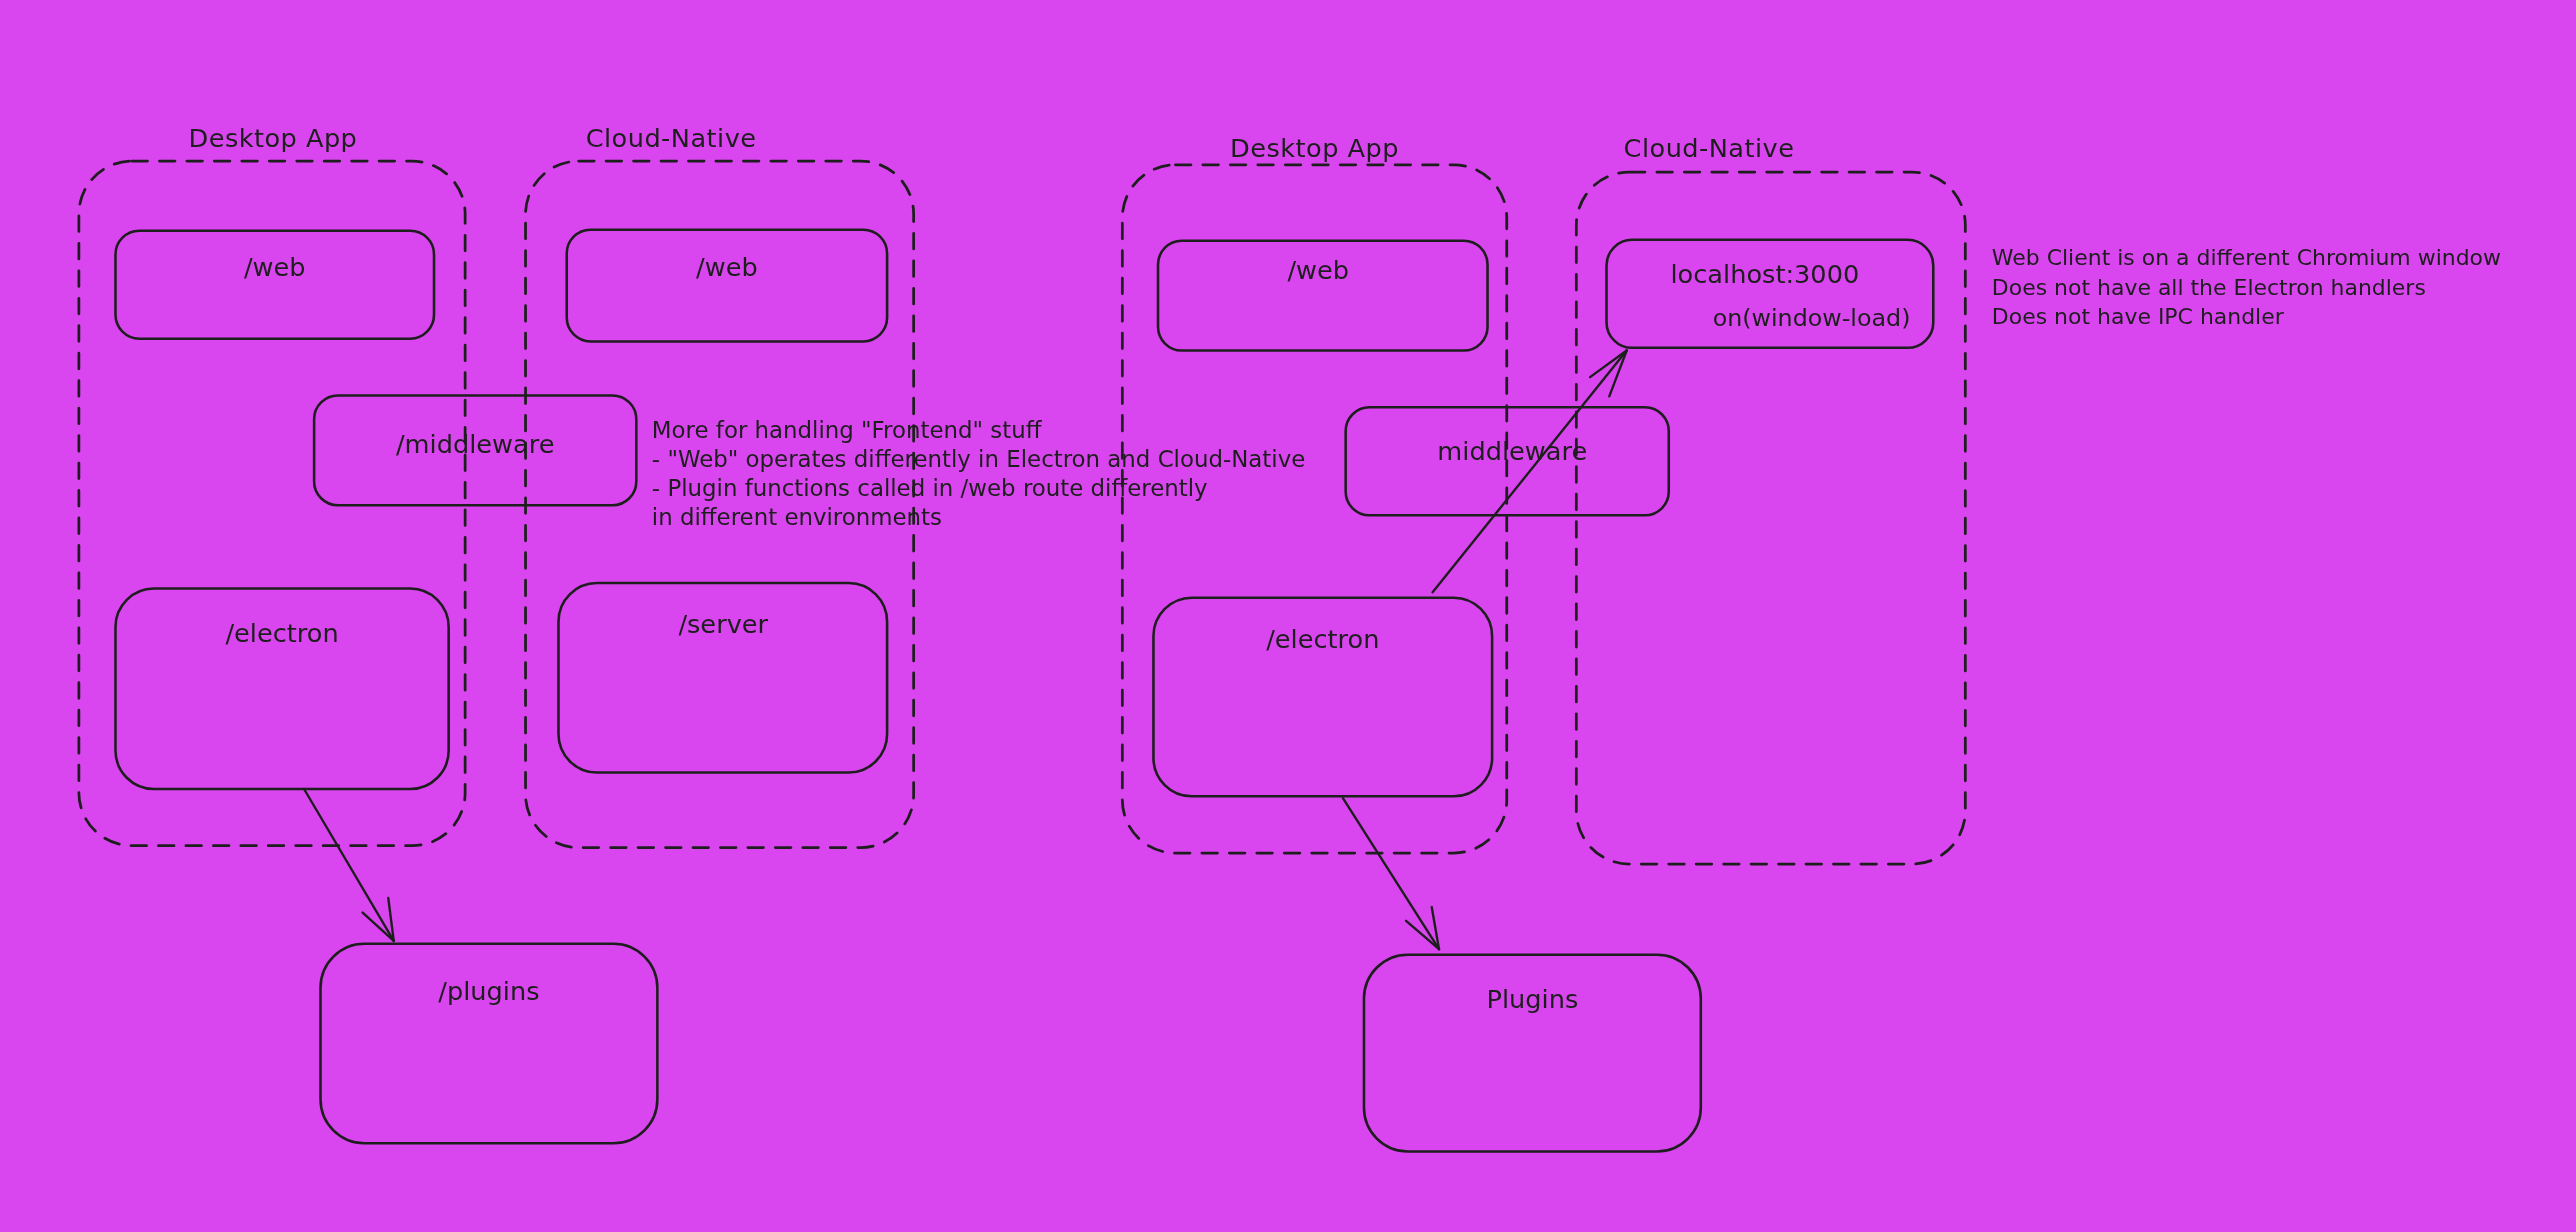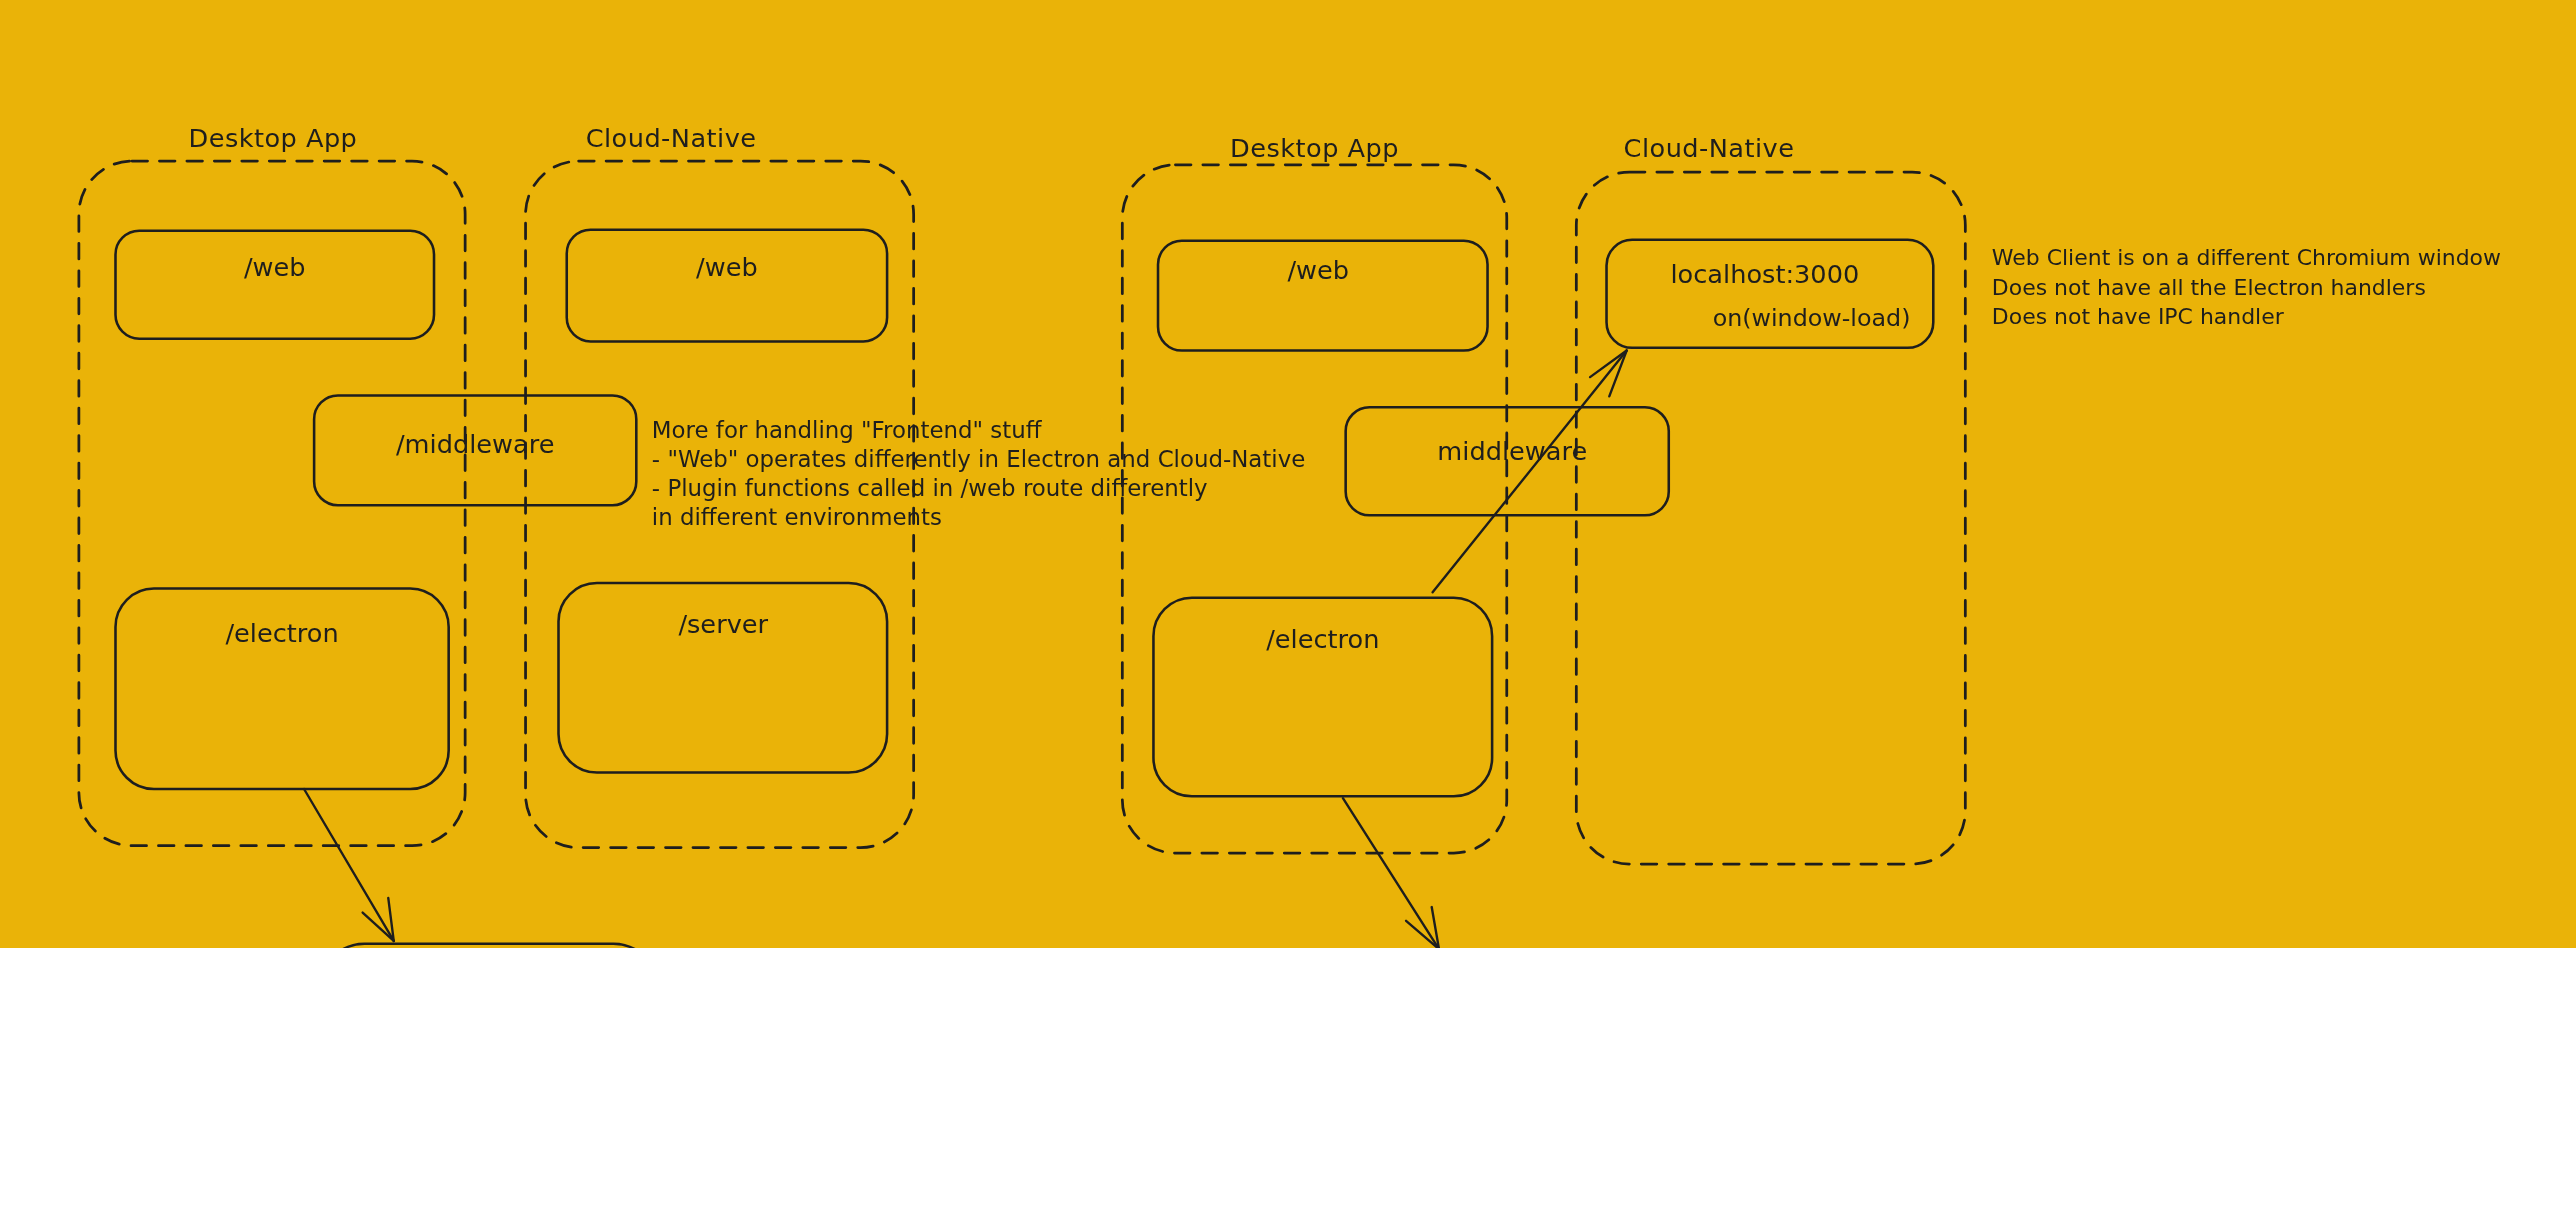--- a/index.html
+++ b/index.html
@@ -1,20 +1,20 @@
 <!DOCTYPE html>
 <html style="font-size:14.6px"><head>
 <meta charset="utf-8">
 <style>
   html, body { margin: 0; padding: 0; background: #ffffff; }
   .canvas-wrap {
     position: relative;
     width: 2576px;
-    height: 948px;
-    background: #eab308;
+    height: 1232px;
+    background: #d946ef;
     font-family: "DejaVu Sans", "Liberation Sans", sans-serif;
   }
   svg { display: block; }
   .sketch {
     fill: none;
     stroke: #1e1e1e;
     stroke-width: 2.8;
     stroke-linecap: round;
     stroke-linejoin: round;
   }

